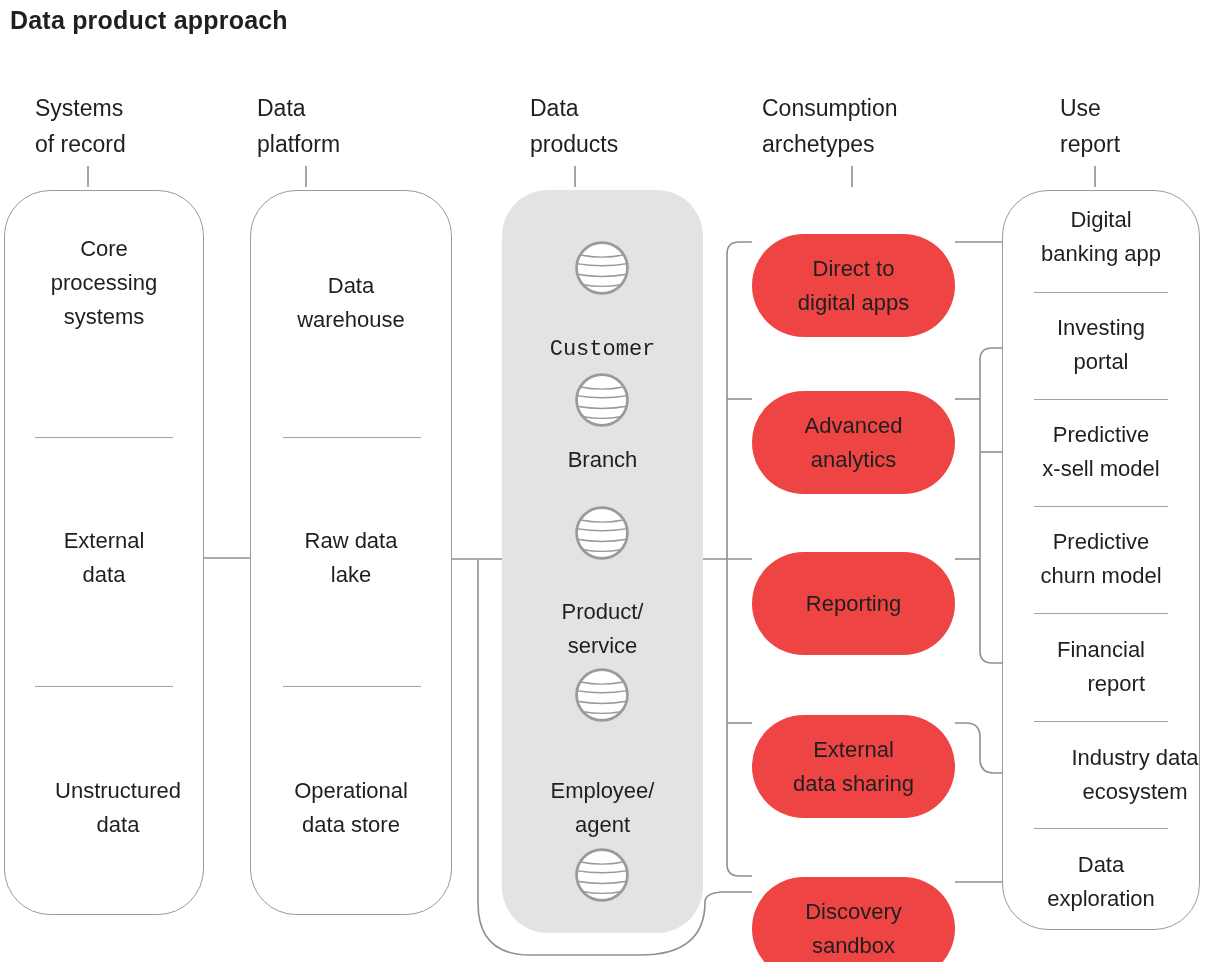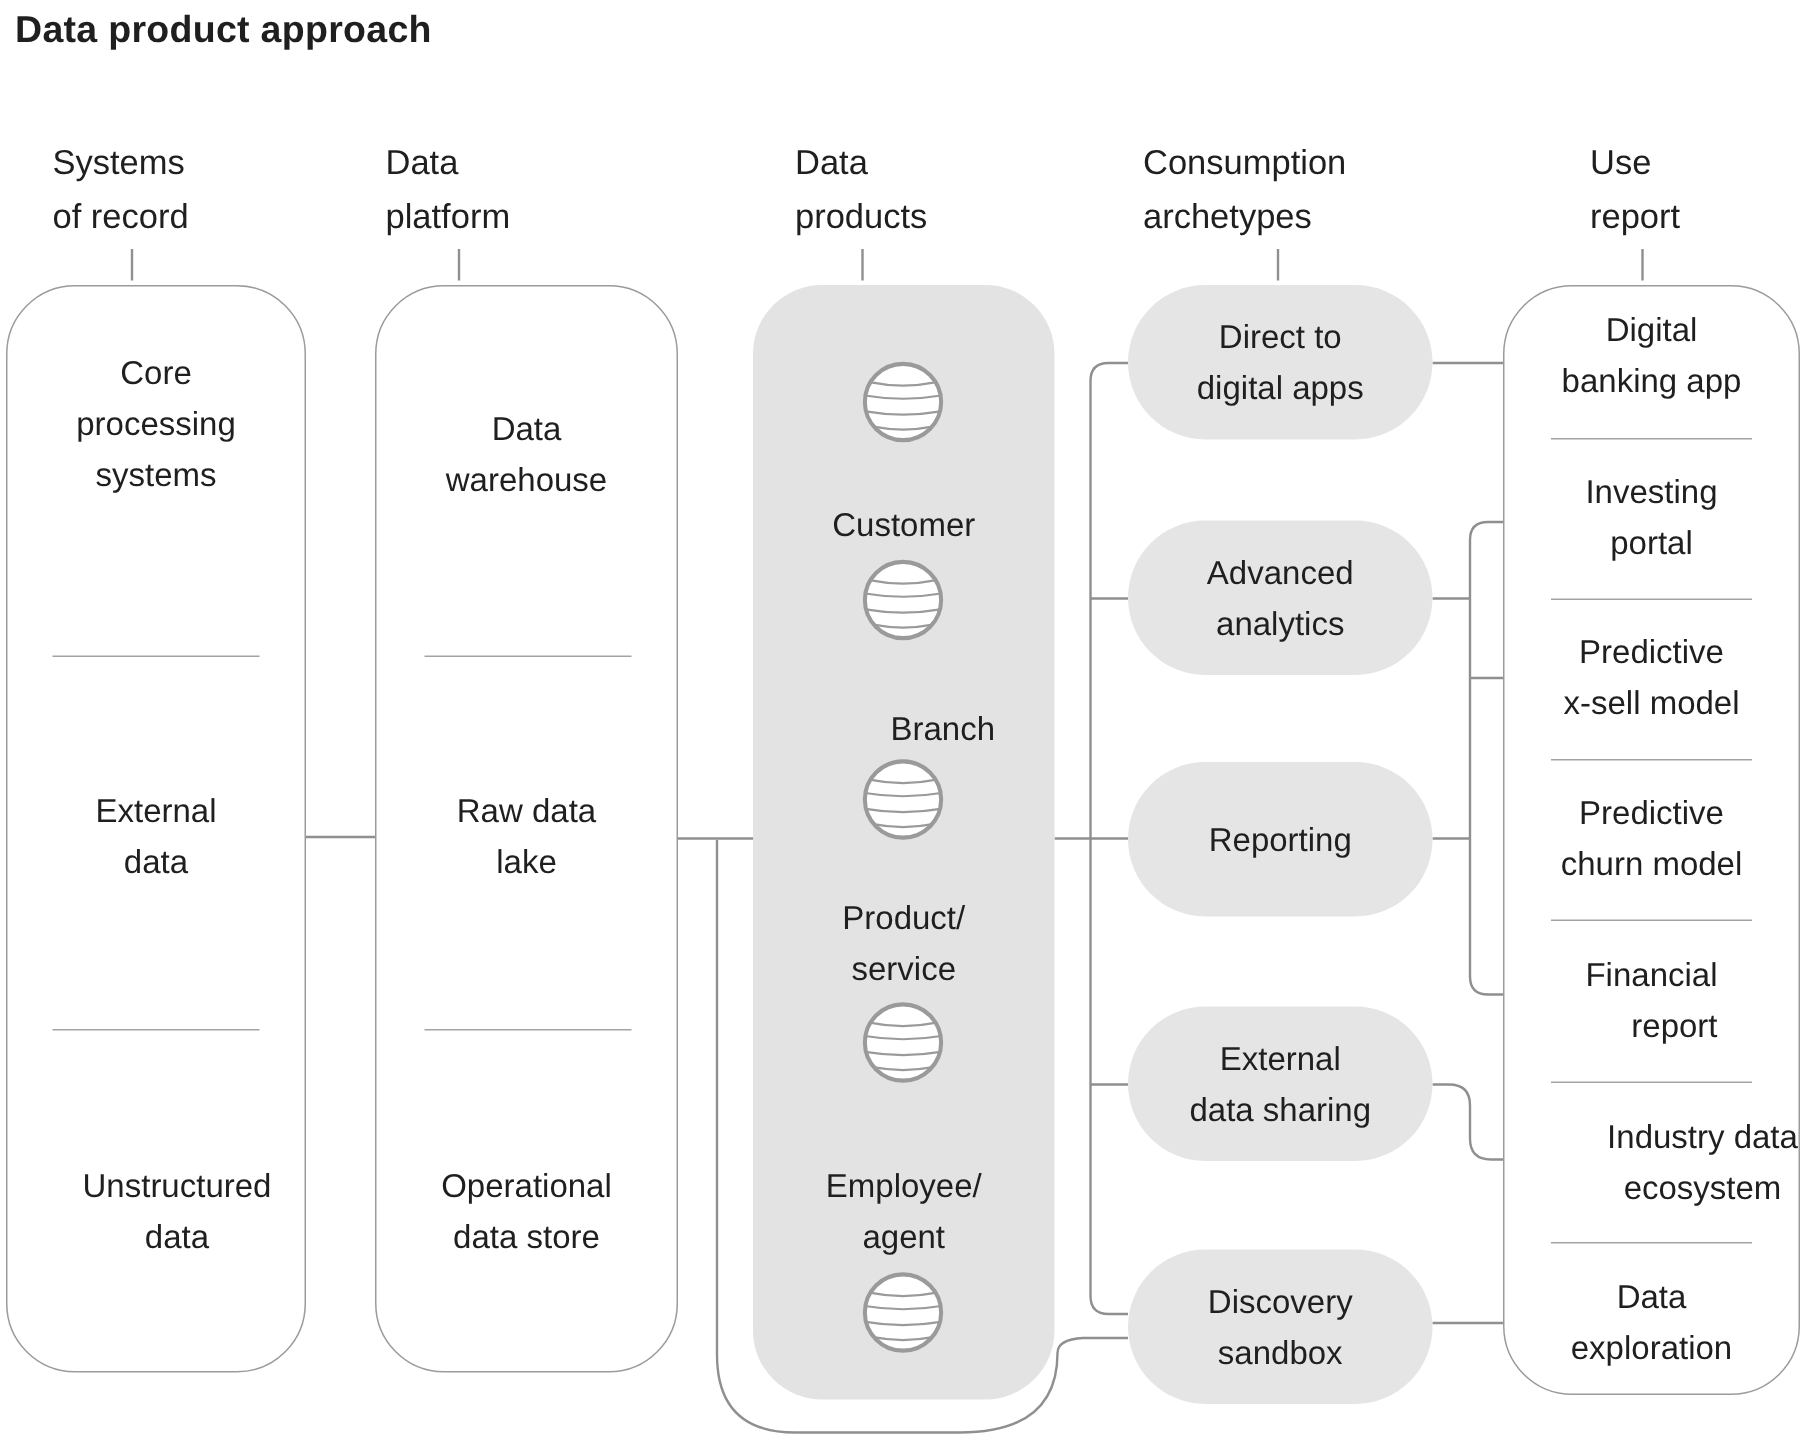--- a/index.html
+++ b/index.html
@@ -4,22 +4,22 @@
 <style>
   html,body{margin:0;padding:0;background:#ffffff;}
   body{font-family:"Liberation Sans", sans-serif;color:#1f1f1f;}
   .canvas{position:relative;width:1205px;height:962px;background:#fff;overflow:hidden;}
   .title{position:absolute;left:10px;top:6px;font-size:25px;font-weight:700;letter-spacing:.2px;z-index:2;}
   .col-header{position:absolute;top:90px;font-size:23px;line-height:36px;font-weight:500;white-space:pre-line;z-index:2;}
   .panel{position:absolute;border:1.5px solid #9b9b9b;border-radius:46px;background:#ffffff;box-sizing:border-box;z-index:1;}
   .panel.filled{background:#e3e3e3;border:none;}
   .cell{position:absolute;display:flex;align-items:center;justify-content:center;text-align:center;
         font-size:22px;line-height:34px;white-space:pre-line;z-index:3;}
-  .bubble{position:absolute;background:#e5e5e5;border-radius:52px;display:flex;align-items:center;justify-content:center;
-          text-align:center;font-size:22px;line-height:34px;white-space:pre-line;z-index:3;}
+  .bubble{position:absolute;background:#ef4444;border-radius:52px;display:flex;align-items:center;justify-content:center;
+          text-align:center;font-size:22px;line-height:34px;white-space:pre-line;z-index:3;margin-top:44px;}
   .sep{position:absolute;height:1px;background:#a3a3a3;z-index:3;}
   .overlay{position:absolute;left:0;top:0;z-index:0;}
   .dp-icon{position:absolute;z-index:4;}
 </style>
 </head>
 <body>
 
 <div class="canvas" id="canvas">
 
   <div class="title">Data product approach</div>
@@ -78,29 +78,29 @@
 data store</div>
     <div class="sep" style="left: 283px; width: 138px; top: 437px;"></div>
     <div class="sep" style="left: 283px; width: 138px; top: 686px;"></div>
     <svg width="58" height="58" viewBox="0 0 60 60" class="dp-icon" style="left: 573px; top: 239px;">
       <circle cx="30" cy="30" r="26.3" fill="#ffffff" stroke="#9a9a9a" stroke-width="2.8"></circle>
       <path d="M8,16.5 Q30,21 52,16.5" fill="none" stroke="#9a9a9a" stroke-width="1.5"></path>
       <path d="M3.8,25.5 Q30,30 56.2,25.5" fill="none" stroke="#9a9a9a" stroke-width="1.5"></path>
       <path d="M4.2,36.5 Q30,41 55.8,36.5" fill="none" stroke="#9a9a9a" stroke-width="1.5"></path>
       <path d="M9.5,47 Q30,51 50.5,47" fill="none" stroke="#9a9a9a" stroke-width="1.5"></path>
     </svg>
-    <div class="cell" style="left: 502px; width: 201px; top: 332px; height: 36px;">Customer</div>
+    <div class="cell" style="left: 502px; width: 201px; top: 332px; height: 36px; font-family: Liberation Mono, monospace;">Customer</div>
     <svg width="58" height="58" viewBox="0 0 60 60" class="dp-icon" style="left: 573px; top: 371px;">
       <circle cx="30" cy="30" r="26.3" fill="#ffffff" stroke="#9a9a9a" stroke-width="2.8"></circle>
       <path d="M8,16.5 Q30,21 52,16.5" fill="none" stroke="#9a9a9a" stroke-width="1.5"></path>
       <path d="M3.8,25.5 Q30,30 56.2,25.5" fill="none" stroke="#9a9a9a" stroke-width="1.5"></path>
       <path d="M4.2,36.5 Q30,41 55.8,36.5" fill="none" stroke="#9a9a9a" stroke-width="1.5"></path>
       <path d="M9.5,47 Q30,51 50.5,47" fill="none" stroke="#9a9a9a" stroke-width="1.5"></path>
     </svg>
-    <div class="cell" style="left: 502px; width: 201px; top: 468px; height: 36px; padding-left: 26px;">Branch</div>
+    <div class="cell" style="left: 502px; width: 201px; top: 442px; height: 36px;">Branch</div>
     <svg width="58" height="58" viewBox="0 0 60 60" class="dp-icon" style="left: 573px; top: 504px;">
       <circle cx="30" cy="30" r="26.3" fill="#ffffff" stroke="#9a9a9a" stroke-width="2.8"></circle>
       <path d="M8,16.5 Q30,21 52,16.5" fill="none" stroke="#9a9a9a" stroke-width="1.5"></path>
       <path d="M3.8,25.5 Q30,30 56.2,25.5" fill="none" stroke="#9a9a9a" stroke-width="1.5"></path>
       <path d="M4.2,36.5 Q30,41 55.8,36.5" fill="none" stroke="#9a9a9a" stroke-width="1.5"></path>
       <path d="M9.5,47 Q30,51 50.5,47" fill="none" stroke="#9a9a9a" stroke-width="1.5"></path>
     </svg>
     <div class="cell" style="left: 502px; width: 201px; top: 593px; height: 72px;">Product/
 service</div>
     <svg width="58" height="58" viewBox="0 0 60 60" class="dp-icon" style="left: 573px; top: 666px;">

